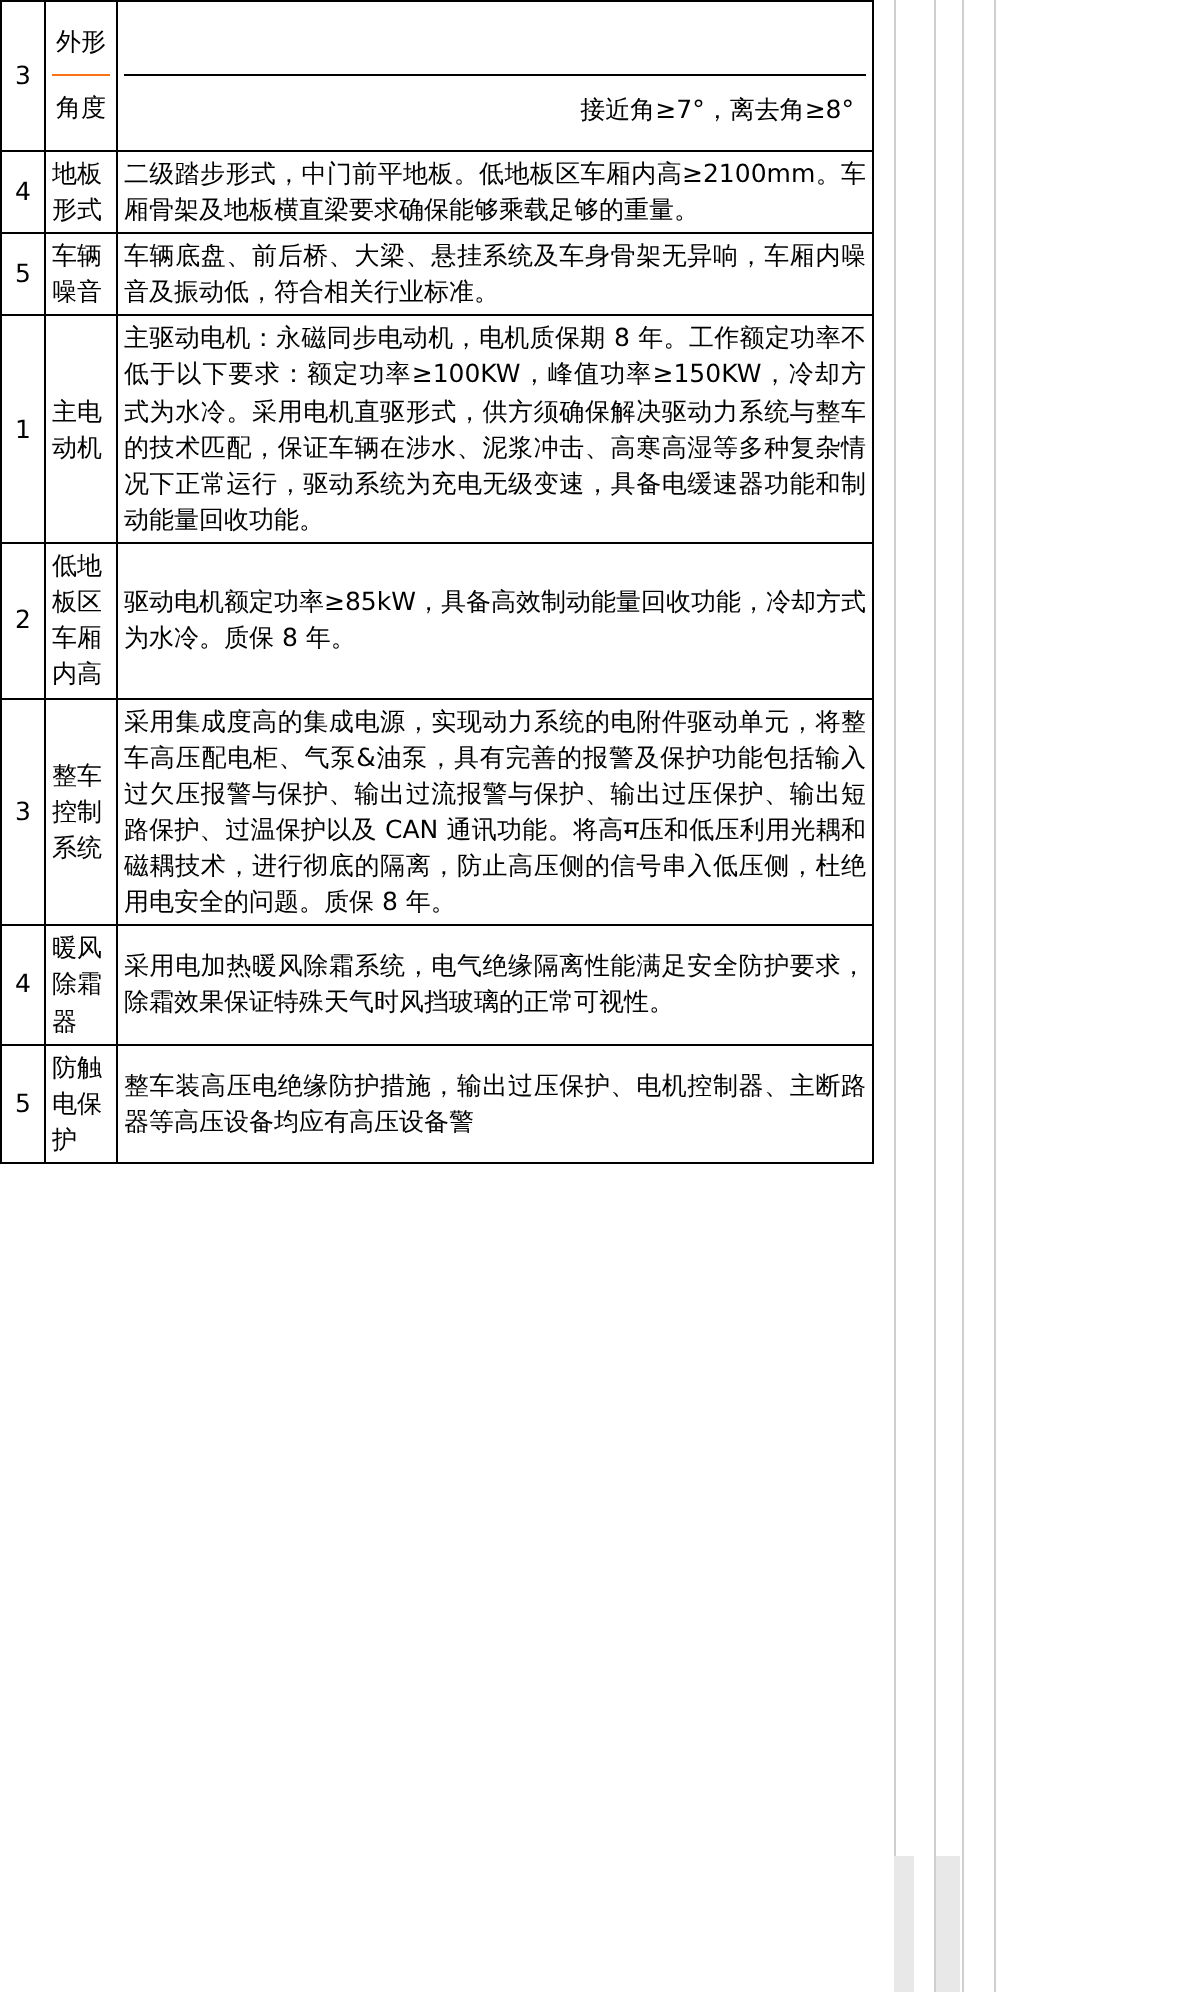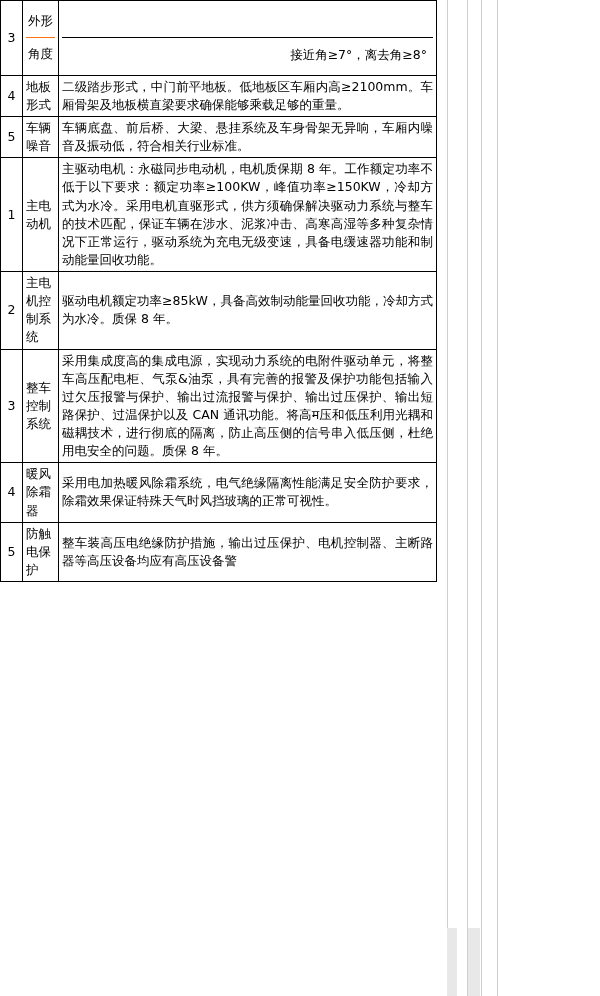--- a/index.html
+++ b/index.html
@@ -152,21 +152,21 @@
 
 
       <tr>
         <td class="num">1</td>
         <td class="name">主电动机</td>
         <td class="desc">主驱动电机：永磁同步电动机，电机质保期 8 年。工作额定功率不低于以下要求：额定功率≥100KW，峰值功率≥150KW，冷却方式为水冷。采用电机直驱形式，供方须确保解决驱动力系统与整车的技术匹配，保证车辆在涉水、泥浆冲击、高寒高湿等多种复杂情况下正常运行，驱动系统为充电无级变速，具备电缓速器功能和制动能量回收功能。</td>
       </tr>
 
       <tr>
         <td class="num">2</td>
-        <td class="name">主电机控制系统</td>
+        <td class="name">低地板区车厢内高</td>
         <td class="desc">驱动电机额定功率≥85kW，具备高效制动能量回收功能，冷却方式为水冷。质保 8 年。</td>
       </tr>
 
       <tr>
         <td class="num">3</td>
         <td class="name">整车控制系统</td>
         <td class="desc">采用集成度高的集成电源，实现动力系统的电附件驱动单元，将整车高压配电柜、气泵&amp;油泵，具有完善的报警及保护功能包括输入过欠压报警与保护、输出过流报警与保护、输出过压保护、输出短路保护、过温保护以及 CAN 通讯功能。将高म压和低压利用光耦和磁耦技术，进行彻底的隔离，防止高压侧的信号串入低压侧，杜绝用电安全的问题。质保 8 年。</td>
       </tr>
 
       <tr>

